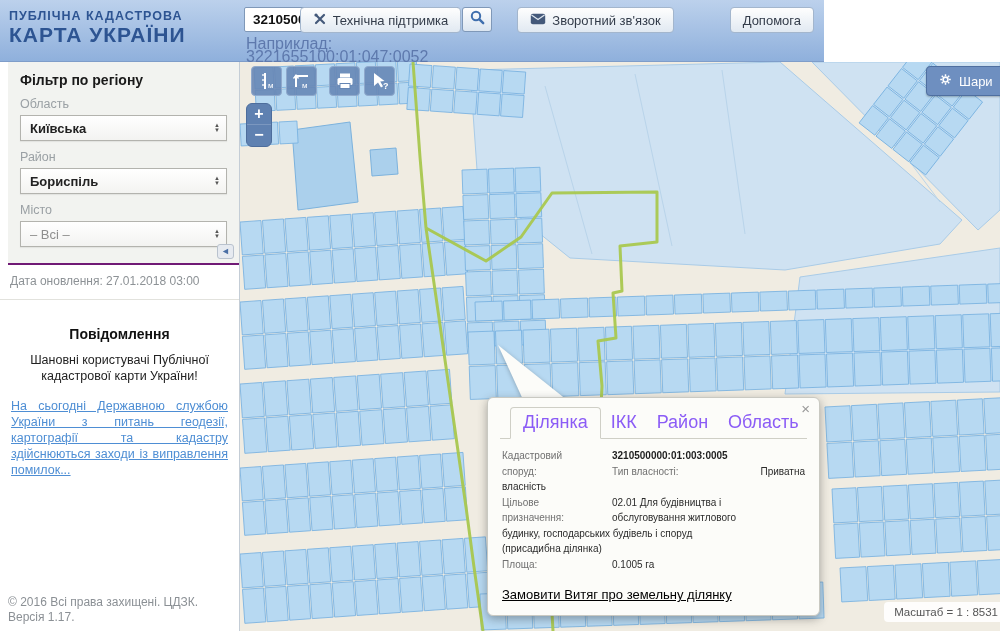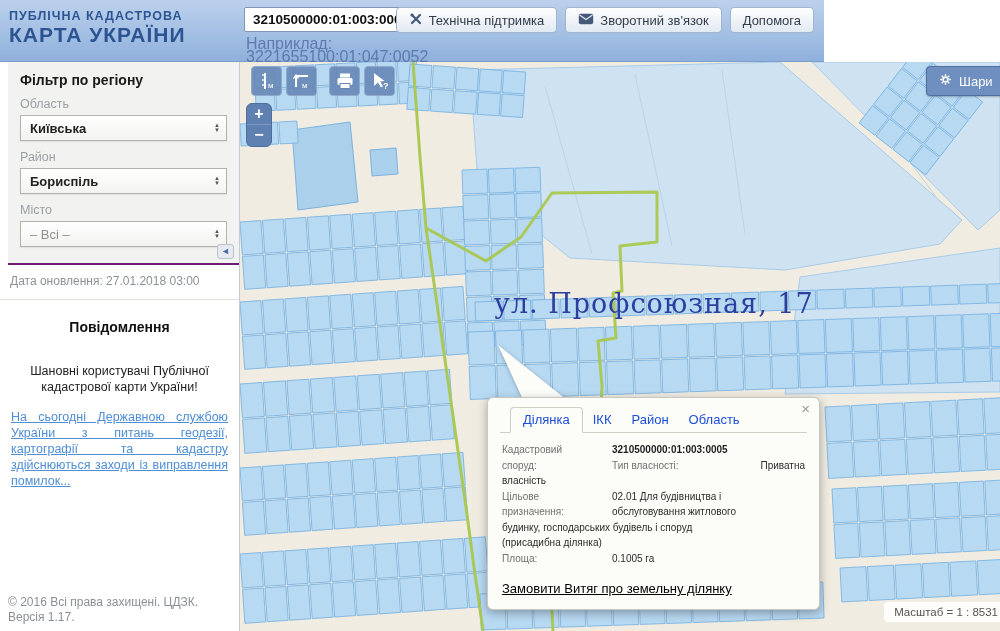--- a/index.html
+++ b/index.html
@@ -15,43 +15,43 @@
   .search-input { position:absolute; left:244px; top:7px; width:215px; height:25px;
     border:1px solid #7f98b8; border-radius:2px; padding:0 8px; font-family:"Liberation Sans",sans-serif;
     font-size:13.5px; font-weight:bold; color:#111; background:#fff; }
   .search-btn { position:absolute; left:462px; top:7px; width:30px; height:25px;
     background:linear-gradient(#fefefe,#dbe5f0); border:1px solid #7f98b8; border-radius:3px;
     display:flex; align-items:center; justify-content:center; cursor:pointer; }
   .hint { position:absolute; left:246px; top:37px; font-size:16px; line-height:13px; color:#5e79ad; }
   .hdr-buttons { position:absolute; right:10px; top:7px; display:flex; gap:8px; }
   .hbtn { height:25px; display:flex; align-items:center; gap:6px; padding:12px 12px;
     background:linear-gradient(#fefefe,#e1e9f2); border:1px solid #a3b6cd; border-radius:4px;
-    font-size:13px; color:#333c4a; cursor:pointer; white-space:nowrap; }
+    font-size:13px; color:#333c4a; cursor:pointer; white-space:nowrap;margin-left:48px; }
   .hbtn svg { flex-shrink:0; }
 
   
   .sidebar { position:absolute; left:0; top:62px; width:240px; bottom:0; background:#fff;
     border-right:1px solid #c4cdd6; z-index:4; }
   .filter-panel { position:relative; background:#f2f3f0; border-bottom:2px solid #701a75;
     padding:10px 12px 16px;margin-left:8px; }
   .filter-title { font-size:14px; font-weight:bold; color:#1a1a1a; }
   .fld-label { font-size:12.5px; color:#9aa0a4; margin:9px 0 4px; }
   .sel { height:26px; border:1px solid #b3b3ae; border-radius:0;
     background:linear-gradient(#ffffff,#f3f3f1); display:flex; align-items:center;
     padding:0 6px 0 9px; cursor:pointer; box-shadow:0 1px 1px rgba(0,0,0,.06); }
   .sel .txt { font-size:13px; font-weight:bold; color:#222; }
   .sel .txt.muted { font-weight:normal; color:#8e8e8e; }
   .sel-arrows { margin-left:auto; display:flex; flex-direction:column; align-items:center;
     font-size:6px; line-height:5px; color:#555; padding-left:6px; }
   .collapse-btn { position:absolute; right:5px; bottom:4px; width:17px; height:15px;
     background:#e6eaf0; border:1px solid #b9c2ce; border-radius:3px; font-size:9px; line-height:13px;
     color:#4a6fa5; text-align:center; cursor:pointer; }
   .update-date { font-size:12px; color:#8d9296; padding:9px 10px 11px; border-bottom:1px solid #e2e2dd; }
-  .msg-title { font-size:14px; font-weight:bold; color:#111; text-align:center; margin-top:19px; }
-  .msg-text { font-size:12.5px; color:#222; text-align:center; margin:28px 16px 0; line-height:16px; }
+  .msg-title { font-size:14px; font-weight:bold; color:#111; text-align:center; margin-top:26px; }
+  .msg-text { font-size:12.5px; color:#222; text-align:center; margin:10px 16px 0; line-height:16px; }
   .msg-link { display:block; font-size:12.5px; color:#4e8ed4; text-decoration:underline;
     text-align:justify; margin:14px 11px 0; line-height:16px; }
   .copyright { position:absolute; left:8px; bottom:6px; font-size:12px; color:#8b9095; line-height:15px; }
 
   
   .map { position:absolute; left:240px; top:62px; width:760px; height:569px; overflow:hidden; cursor:grab; }
   .map svg.basemap { position:absolute; left:0; top:0; }
   .street-label { position:absolute; left:254px; top:226px; z-index:2;
     font-family:"DejaVu Serif", serif; font-size:27px; color:#2e3e9e; letter-spacing:1px; white-space:nowrap; }
   .mtool { position:absolute; top:4px; width:31px; height:30px; background:rgba(101,133,180,.88);
@@ -69,21 +69,21 @@
     border-radius:4px; padding:4px 10px; font-size:11.5px; color:#555; z-index:3; white-space:nowrap; }
 
   
   .callout { position:absolute; left:250px; top:280px; z-index:5;
     filter:drop-shadow(0 1px 2px rgba(0,0,0,.25)); }
   .popup { position:absolute; left:247px; top:335px; width:333px; z-index:6;
     background:#fcfcf9; border:1px solid #c9c9c2; border-radius:6px;
     box-shadow:0 3px 10px rgba(50,50,50,.4); padding:9px 12px 12px; }
   .popup-close { position:absolute; top:2px; right:9px; font-size:15px; color:#999; cursor:pointer; }
   .tabs { display:flex; align-items:flex-end; border-bottom:1px solid #cfcfc6; padding-left:10px; }
-  .tab { font-size:13px; color:#1d4ed8; padding:4px 10px 5px; cursor:pointer; }
+  .tab { font-size:18px; color:#8b5cf6; padding:4px 10px 5px; cursor:pointer; }
   .tab.active { background:#fcfcf9; border:1px solid #cfcfc6; border-bottom:1px solid #fcfcf9;
     border-radius:4px 4px 0 0; margin-bottom:-1px; padding:4px 12px 5px; }
   .popup-body { padding:9px 2px 0; }
   .pl { display:flex; font-size:10px; line-height:15.5px; }
   .pl .c1 { width:110px; flex-shrink:0; }
   .pl .lab { color:#707070; }
   .pl .val { color:#2b2b2b; }
   .pl .bold { font-weight:bold; color:#1e1e1e; }
   .pl .right { margin-left:auto; }
   .popup-link { display:inline-block; margin-top:15px; font-size:13px; color:#000000;
@@ -509,21 +509,20 @@
         </g>
       </g>
 
     <g fill="none" stroke="#a9c84f" stroke-width="3" stroke-linejoin="round" opacity="0.95">
       <path d="M173,0 L180,95 L186,166"></path>
       <path d="M186,166 L196,235 L206,305 L216,375 L226,445 L234,505 L243,569"></path>
       <path d="M186,166 L246,199 L281,175 L312,131 L417,130 L417,180 L380,184 L382,229 L373,231 L376,276 L358,279 L362,324 L357,425 L311,533 L313,569"></path>
     </g>
   </svg>
 
-  <div class="street-label">ул. Профсоюзная, 17</div>
 
   <div class="mtool" style="left:11px">
     <svg width="20" height="20" viewBox="0 0 20 20">
       <line x1="8" y1="2" x2="8" y2="18" stroke="#fff" stroke-width="2"></line>
       <line x1="5" y1="4" x2="8" y2="4" stroke="#fff" stroke-width="1.3"></line>
       <line x1="5" y1="9" x2="8" y2="9" stroke="#fff" stroke-width="1.3"></line>
       <line x1="5" y1="14" x2="8" y2="14" stroke="#fff" stroke-width="1.3"></line>
       <text x="11" y="17" font-size="8" fill="#fff">м</text>
     </svg>
   </div>

